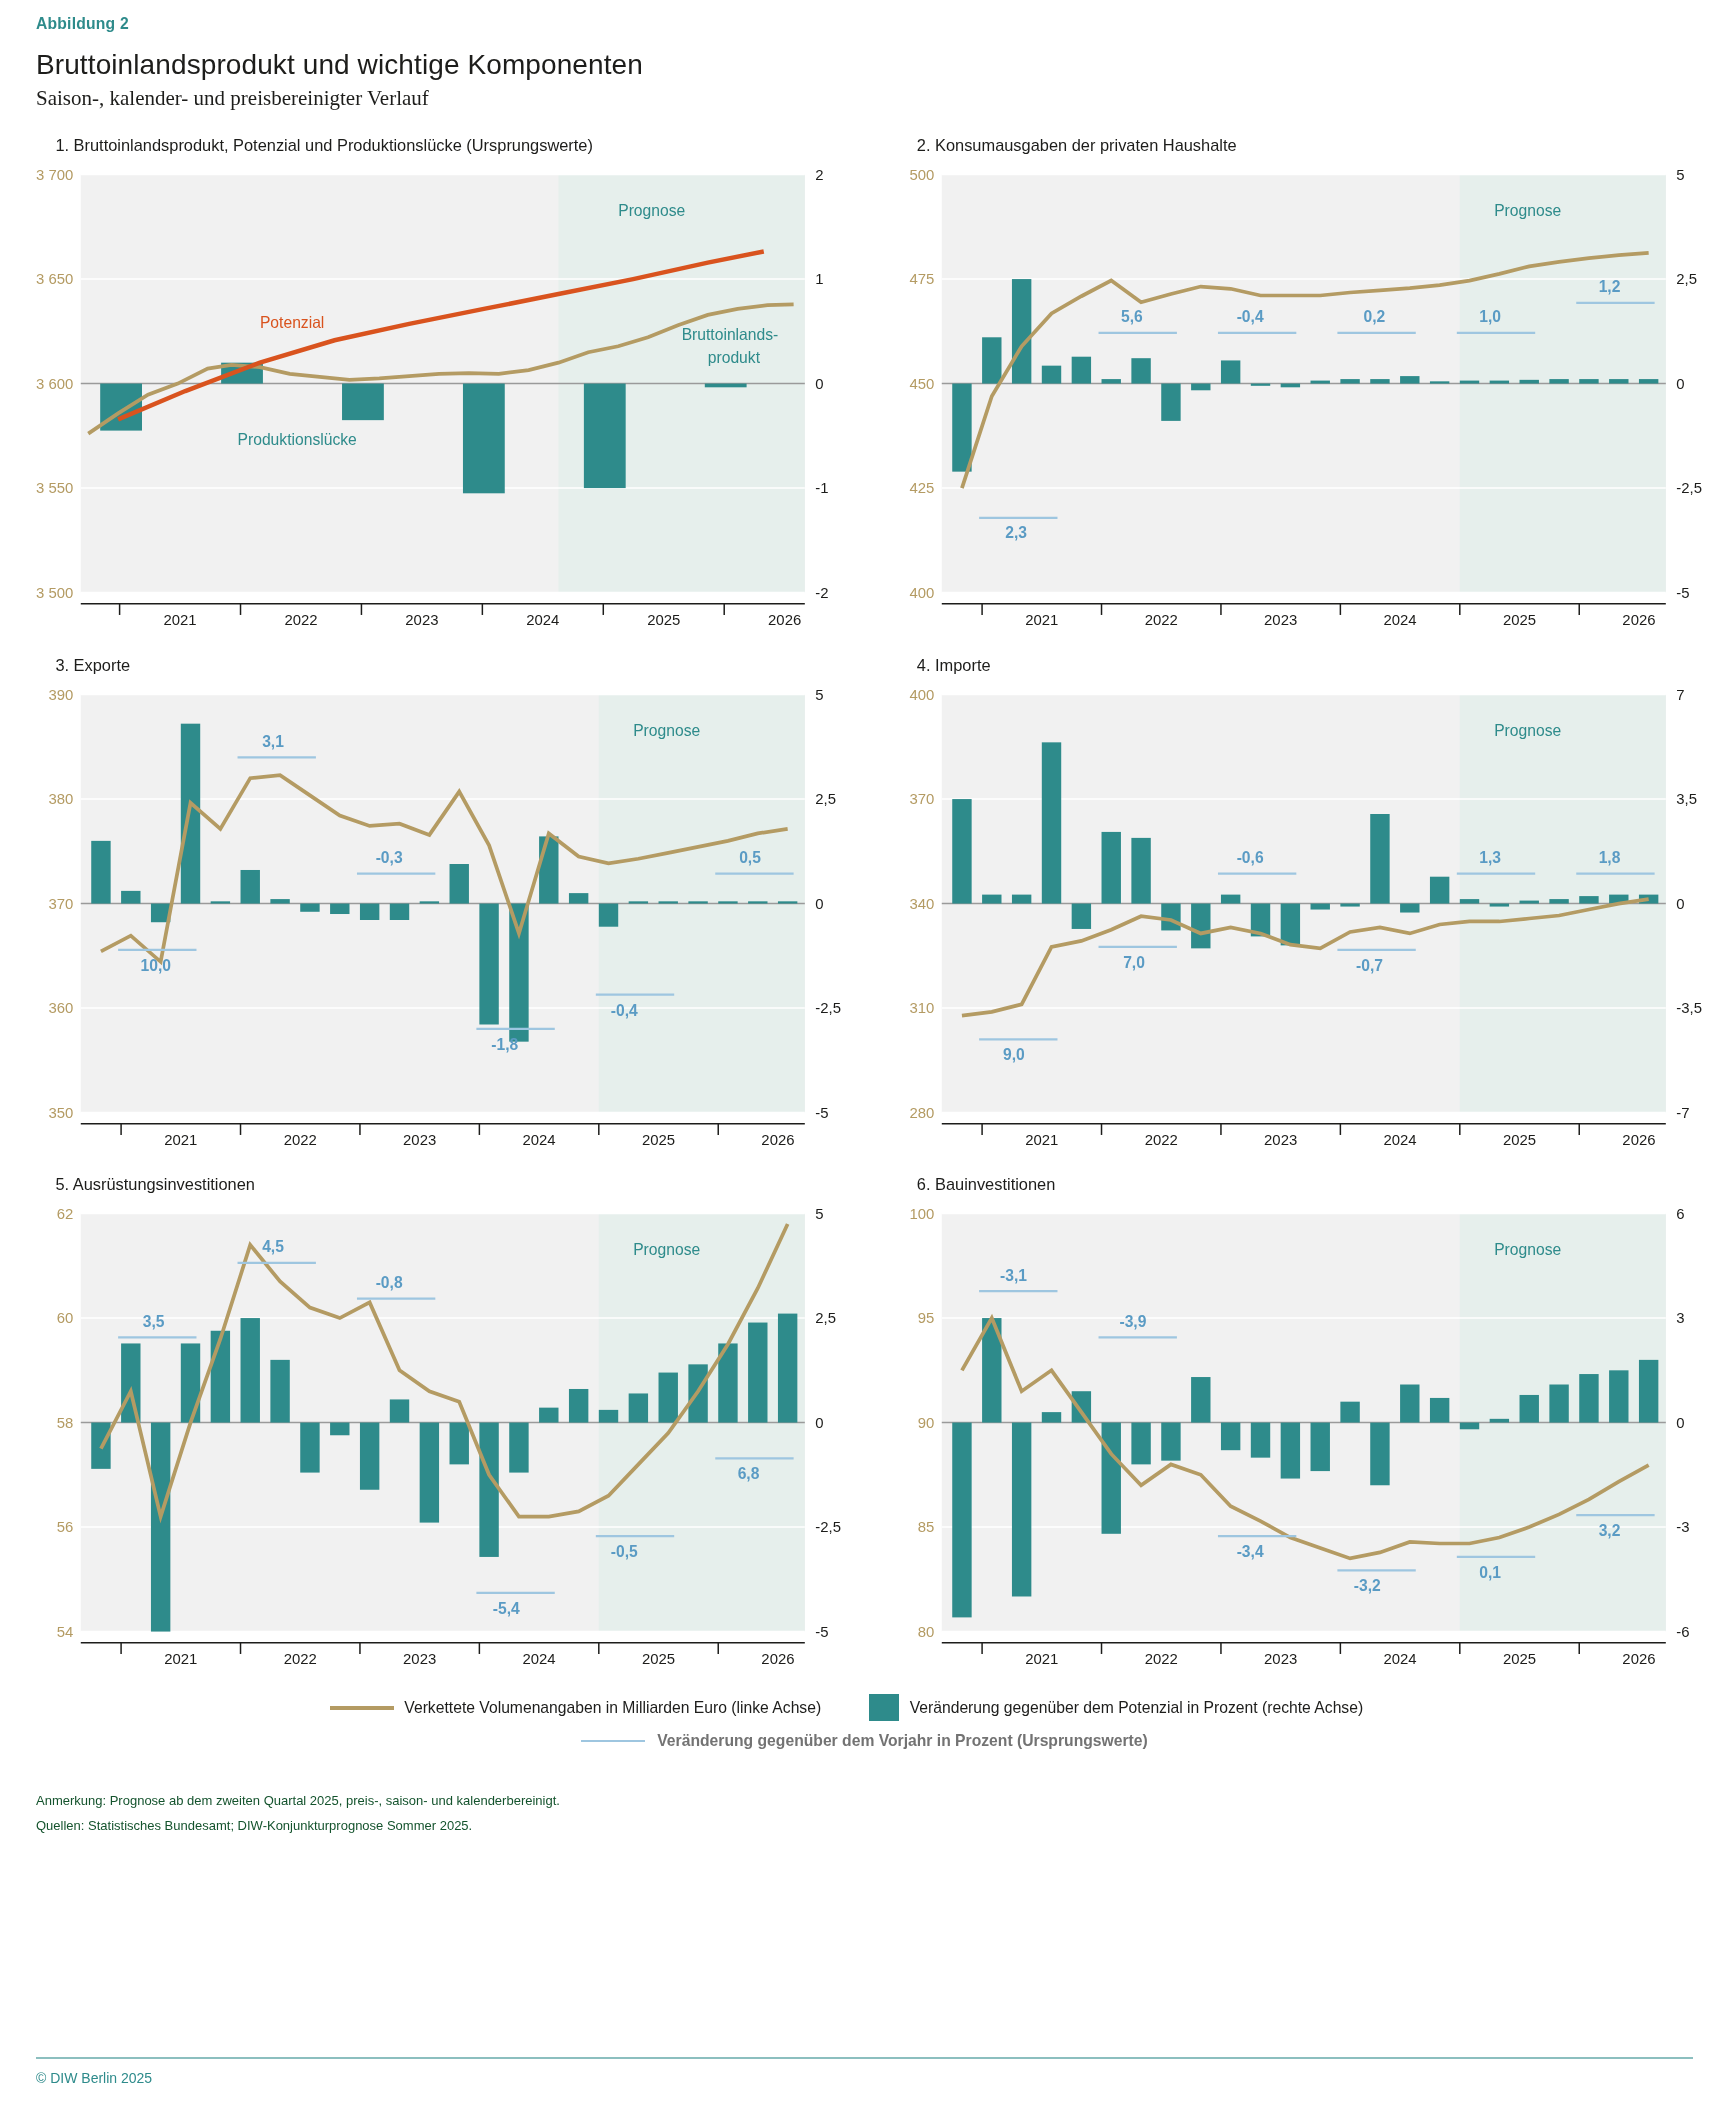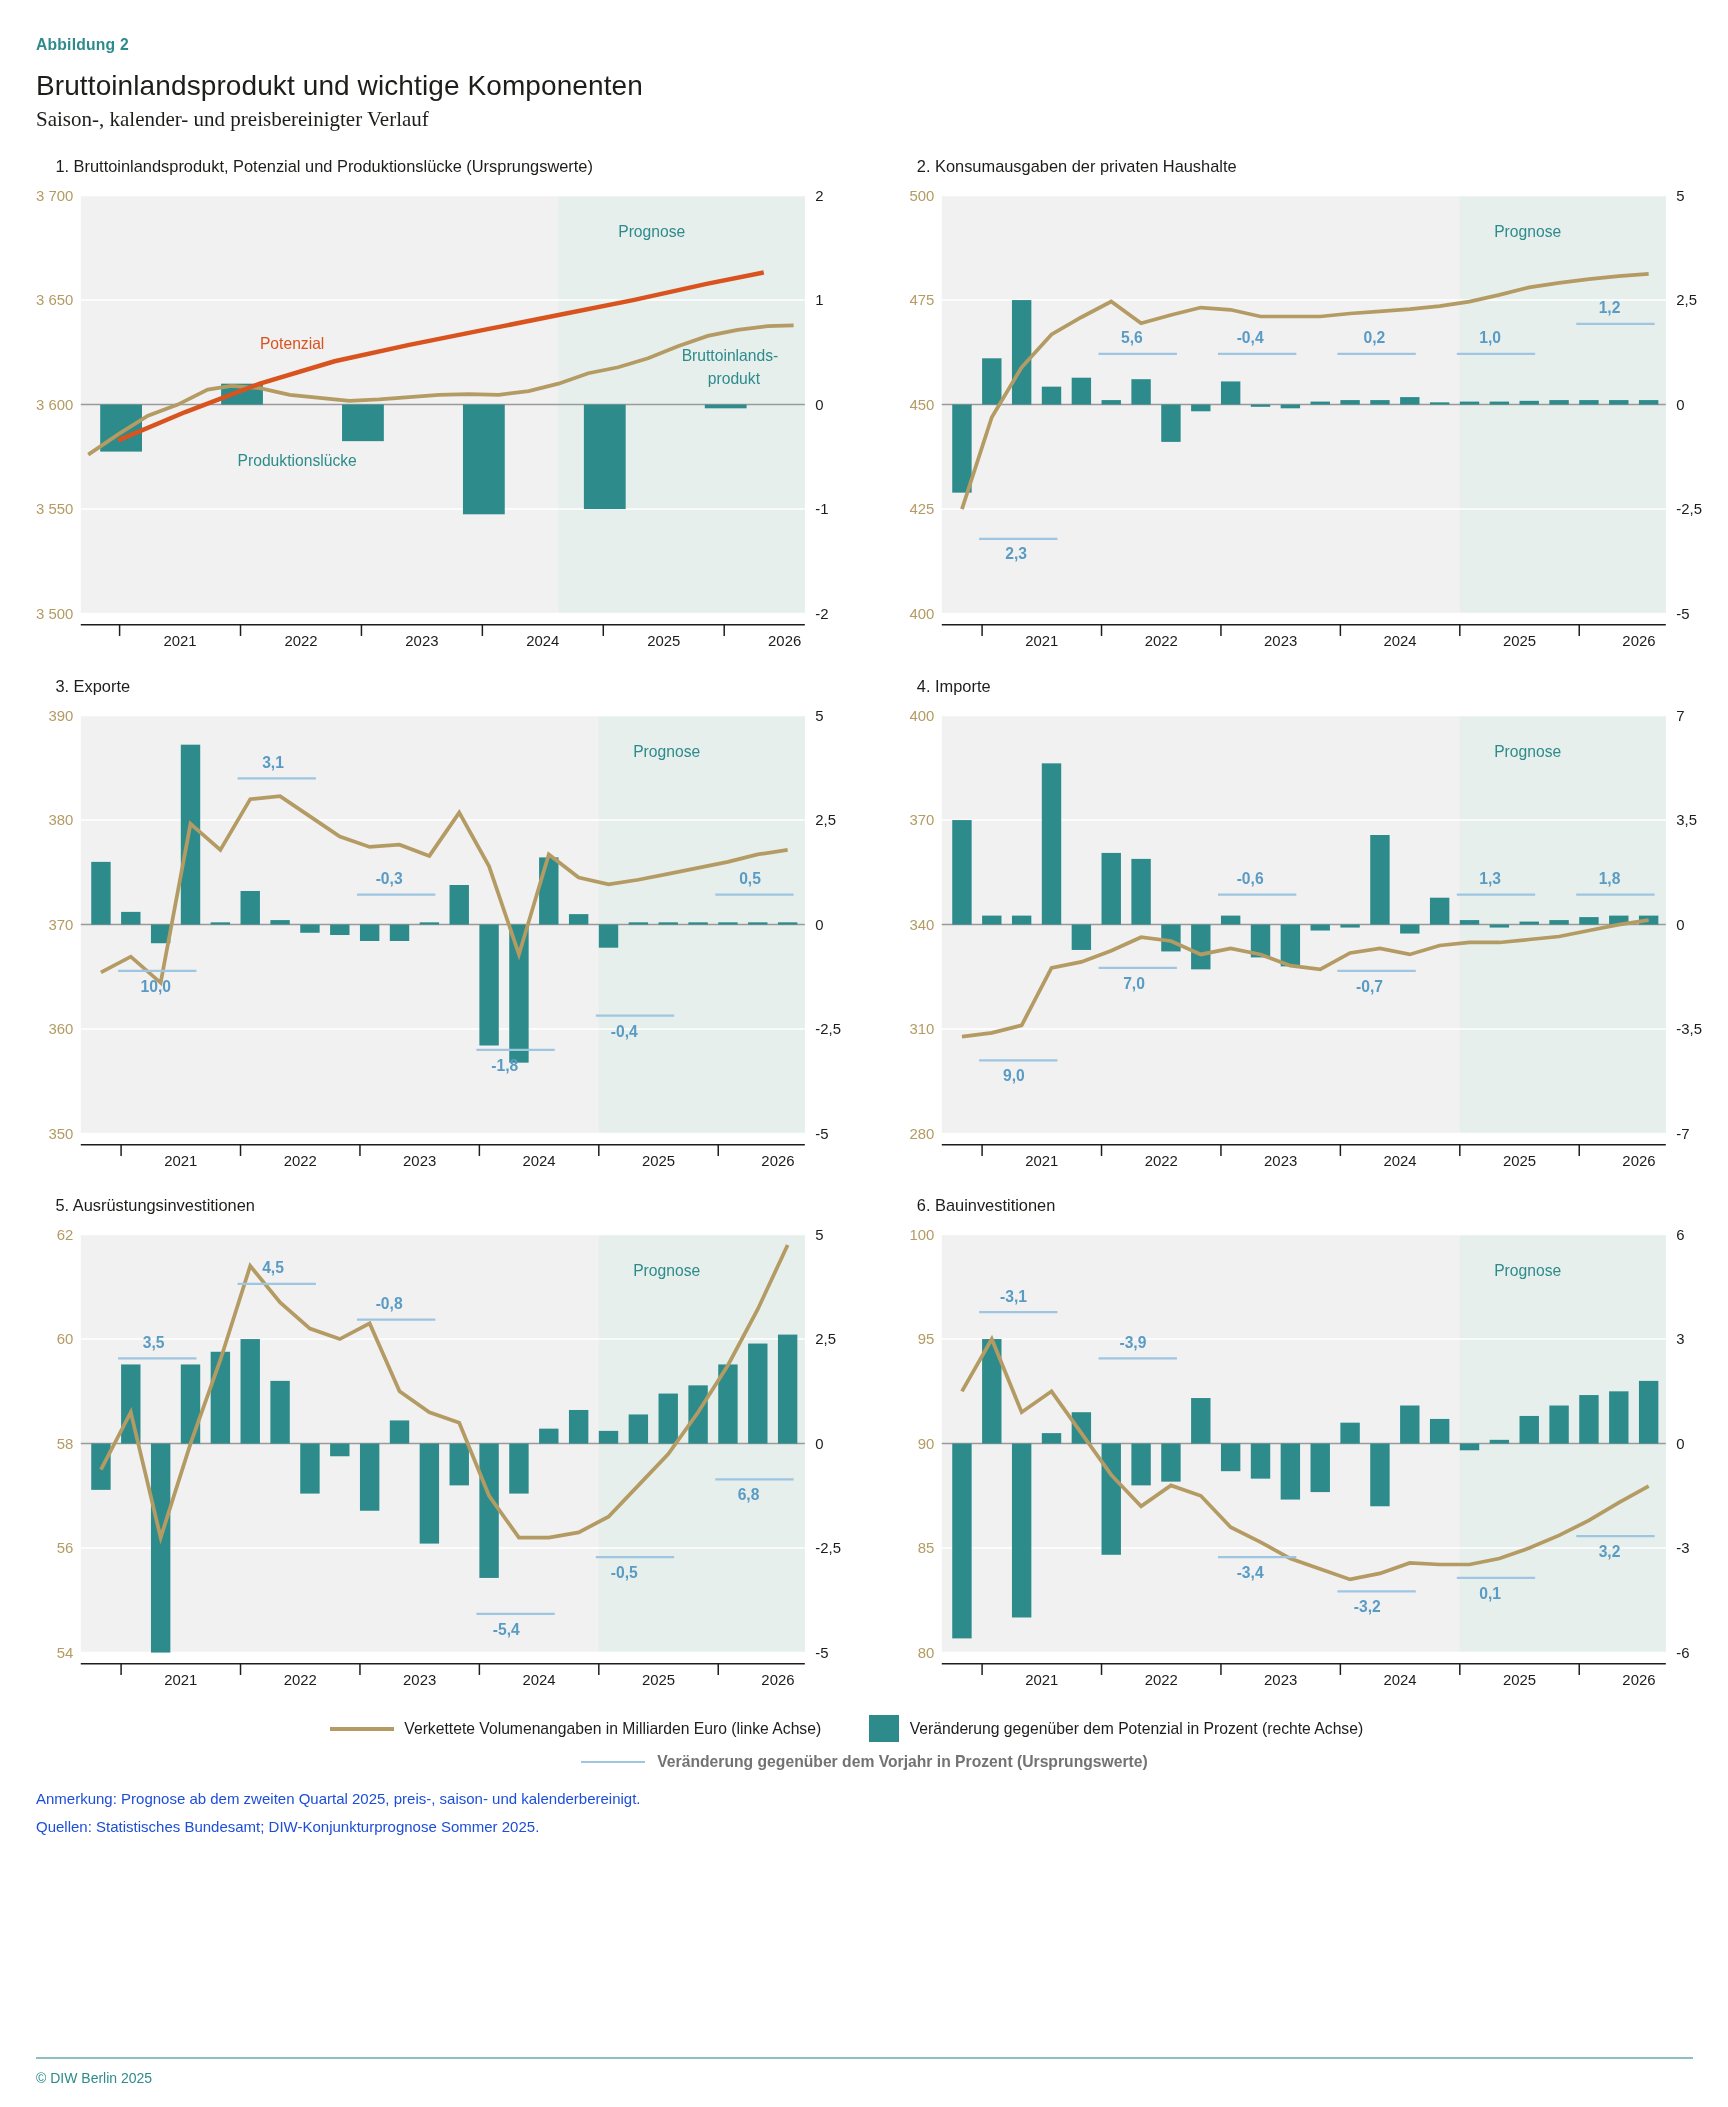--- a/index.html
+++ b/index.html
@@ -8,21 +8,21 @@
     background:#ffffff;
     font-family:"Liberation Sans", sans-serif;
     color:#1d1d1b;
     -webkit-font-smoothing:antialiased;
   }
   .page{
     position:relative;
     width:1729px;
     height:2108px;
     box-sizing:border-box;
-    padding:36px 36px 0 36px;
+    padding:15px 36px 0 36px;
   }
   .fig-label{
     color:#2e8b8b;
     font-size:15.7px;
     font-weight:bold;
     letter-spacing:0.2px;
     margin:0 0 16.4px 0;
   }
   .fig-title{
     font-size:28px;
@@ -62,23 +62,23 @@
     align-items:center;
     gap:12px;
     font-size:15.7px;
   }
   .legend-row .item{display:flex;align-items:center;gap:10.5px;margin-right:36px;justify-content:flex-end;}
   .legend-line{width:64px;height:3.7px;background:#b49b63;display:inline-block;}
   .legend-swatch{width:30px;height:27px;background:#2e8b8b;display:inline-block;}
   .legend-thin{width:64px;height:2.2px;background:#9ec6e0;display:inline-block;}
   .legend-blue{color:#737373;font-weight:bold;}
   .notes{
-    margin-top:14px;
-    font-size:15px;
-    color:#1d4ed8;
+    margin-top:39px;
+    font-size:13px;
+    color:#14532d;
     line-height:1.9;
   }
   .footer{
     position:absolute;
     left:36px;right:36px;bottom:22.4px;
   }
   .footer-rule{height:2.2px;background:#2e8b8b;opacity:.55;}
   .copyright{
     text-align:left;
     font-size:14px;

